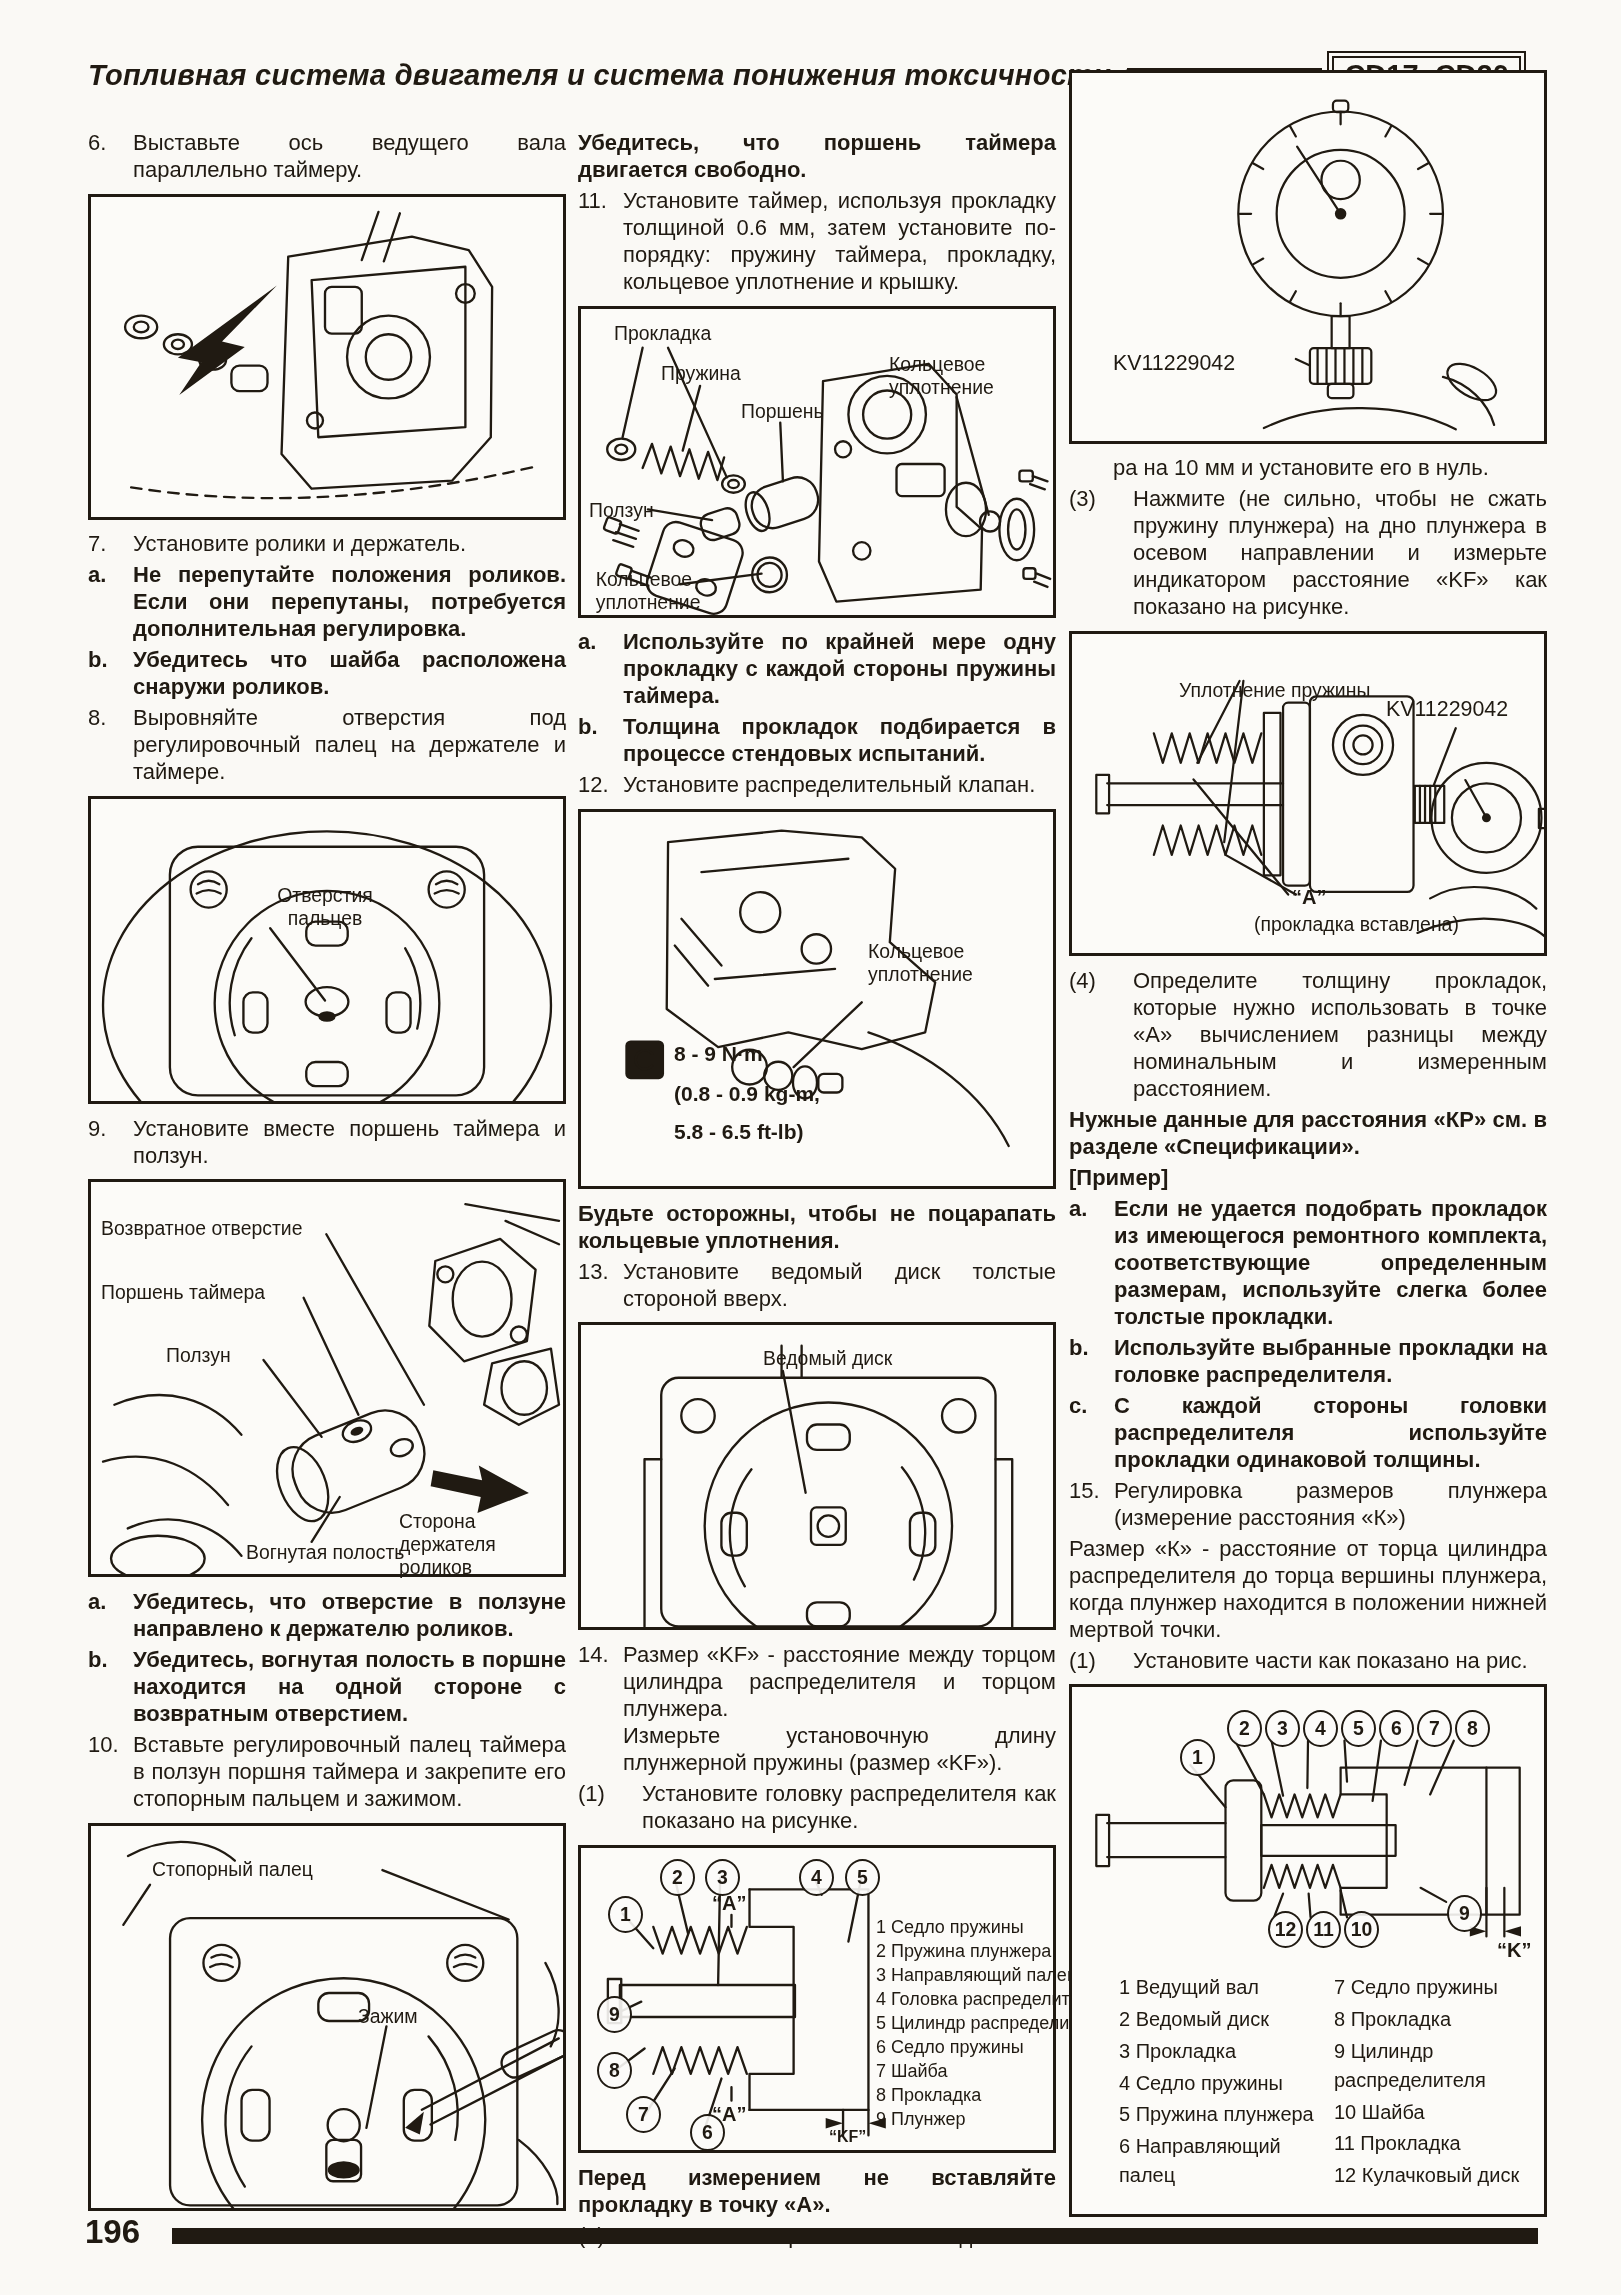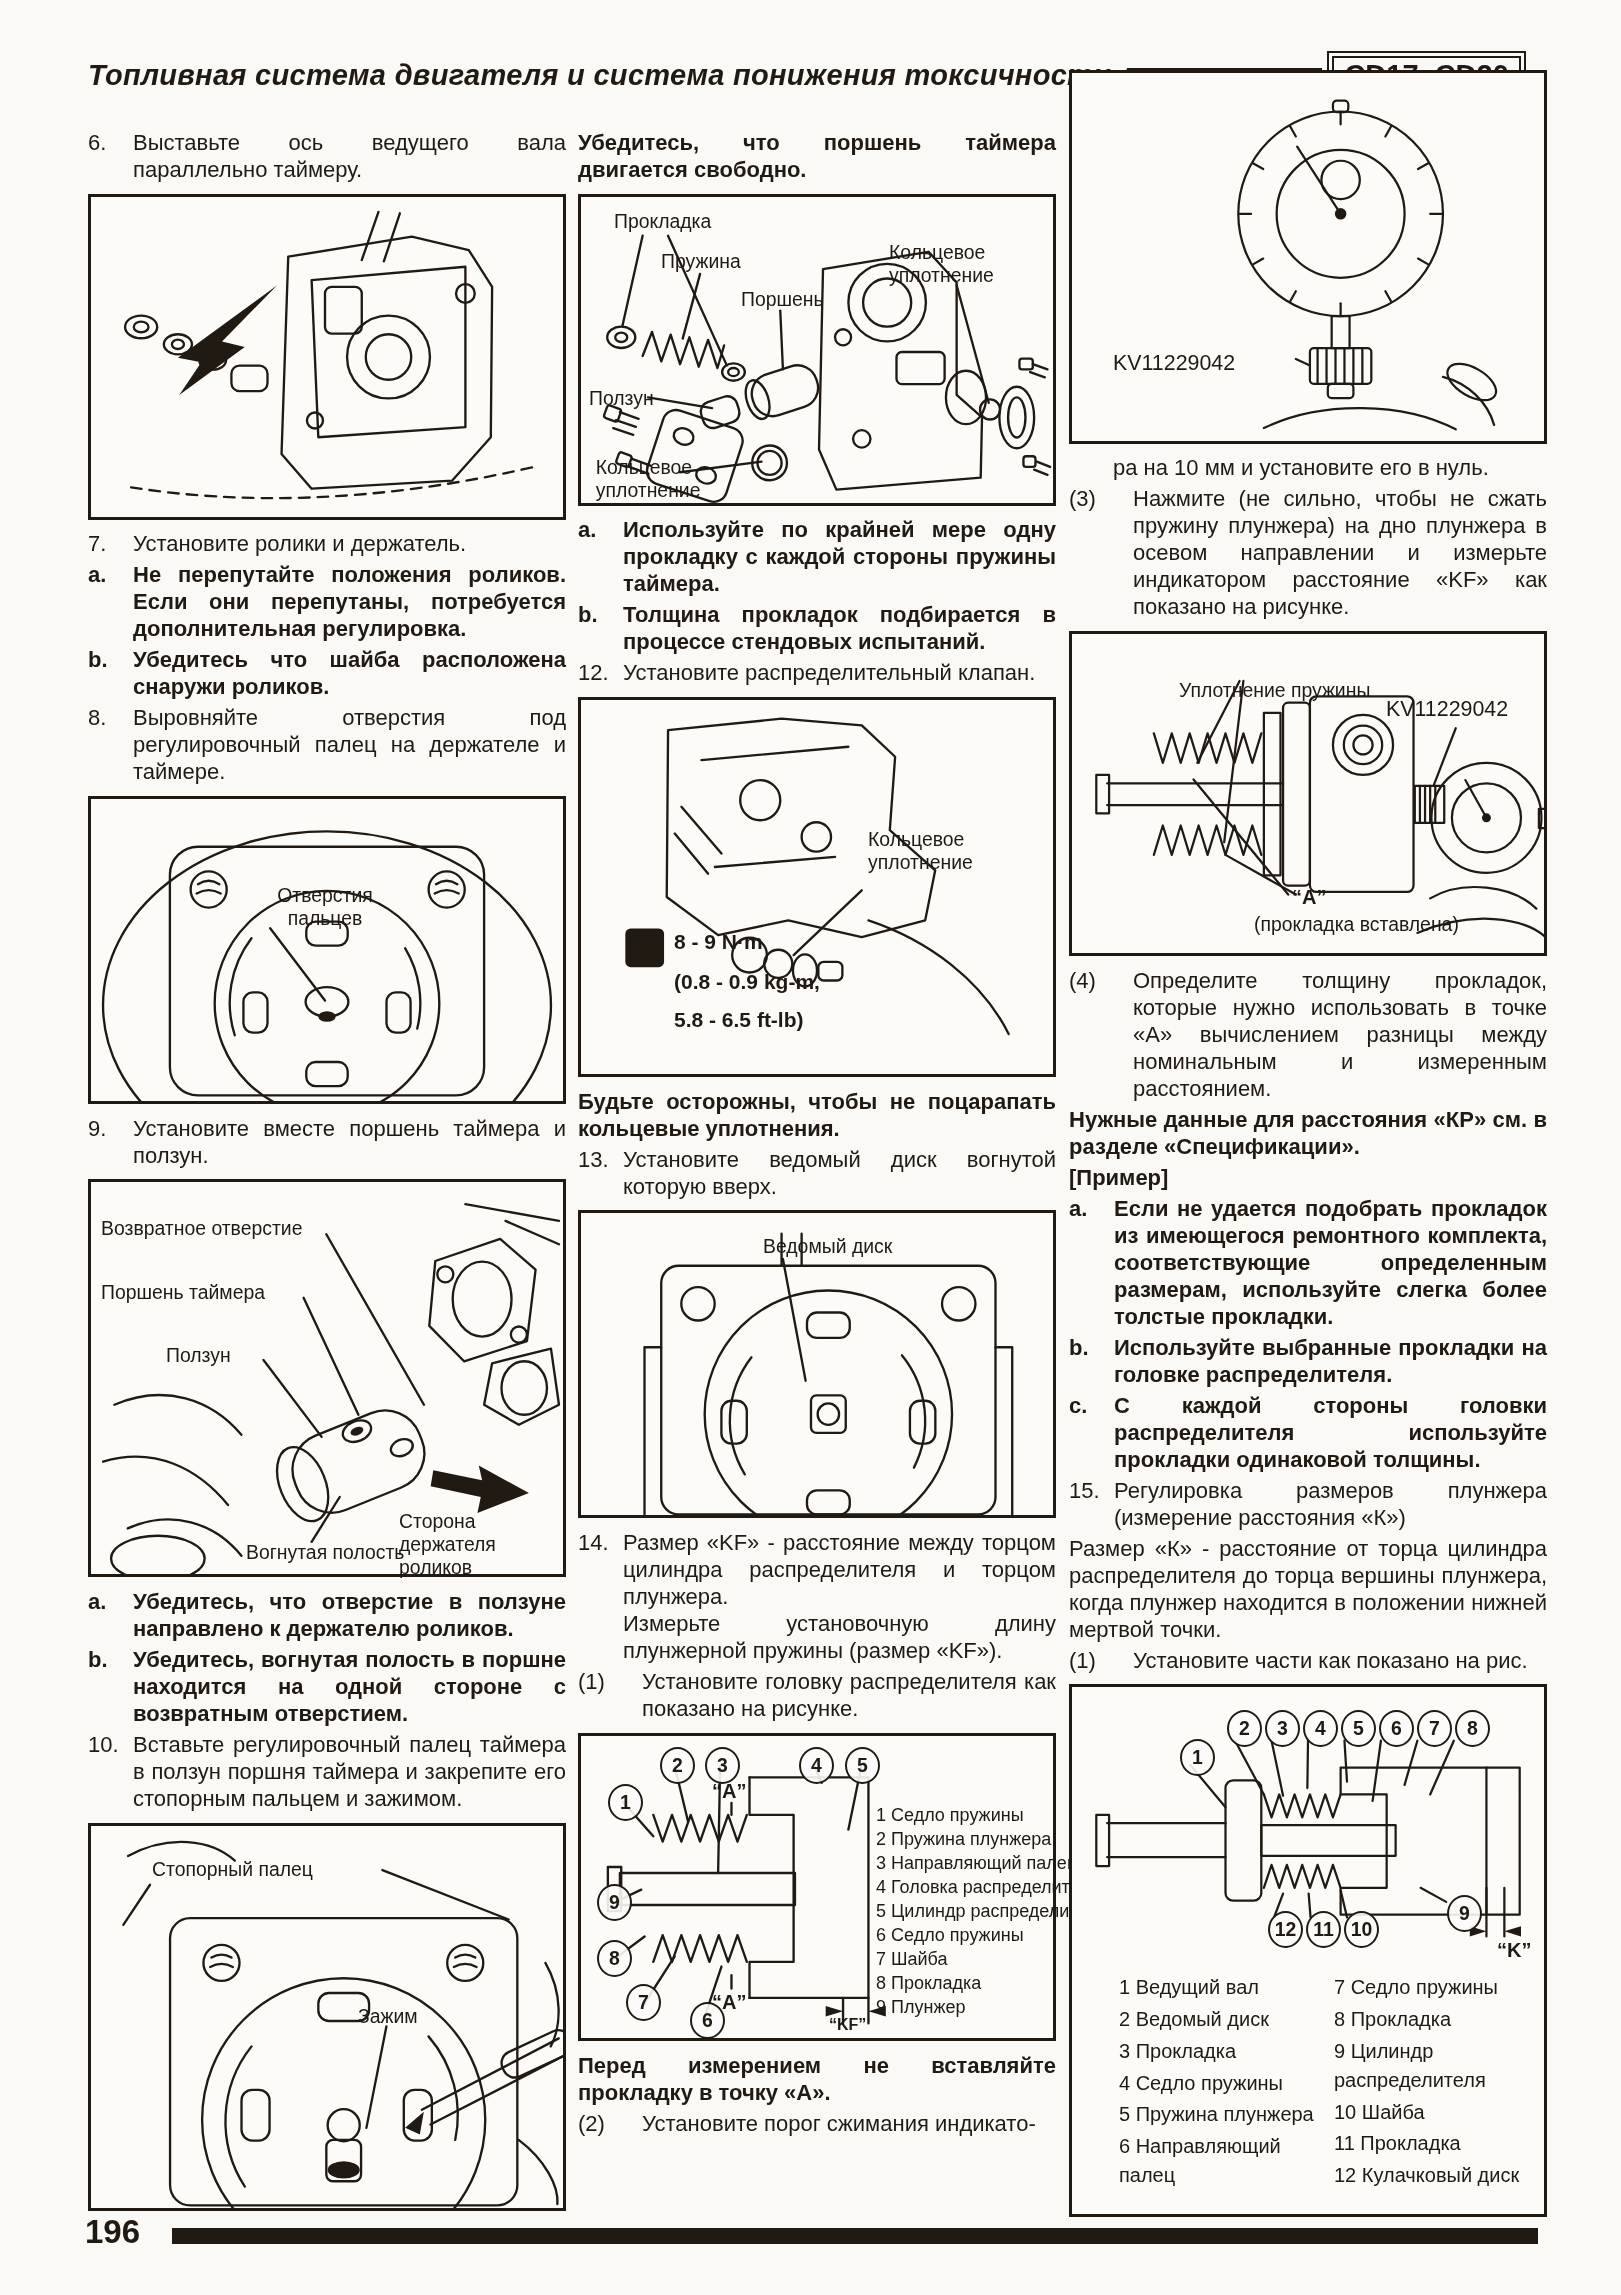--- a/index.html
+++ b/index.html
@@ -194,20 +194,24 @@
         <path d="M640 470 C680 500 700 540 698 566"></path>
         <line x1="442" y1="300" x2="412" y2="452"></line>
       </svg>
       <div class="fl" style="left:61px;top:32px;width:227px;">Стопорный палец</div>
       <div class="fl" style="left:267px;top:179px;width:93px;">Зажим</div>
     </div>
   </div>
 
   <div class="col" id="col-mid">
     <div class="p b">Убедитесь, что поршень таймера двигается свободно.</div>
+    <div class="para">
+      <span class="num">11.</span>
+      <span class="txt">Установите таймер, используя прокладку толщиной  0.6 мм, затем установите по-порядку: пружину таймера, прокладку, кольцевое уплотнение и крышку.</span>
+    </div>
 
     <div class="fig" style="height:306px;">
       <svg viewBox="0 0 706 458">
         <line x1="92" y1="58" x2="62" y2="192"></line>
         <line x1="130" y1="58" x2="218" y2="252"></line>
         <line x1="178" y1="115" x2="152" y2="212"></line>
         <line x1="298" y1="170" x2="302" y2="258"></line>
         <line x1="100" y1="300" x2="196" y2="316"></line>
         <line x1="148" y1="412" x2="270" y2="396"></line>
         <line x1="562" y1="132" x2="610" y2="308"></line>
@@ -288,21 +292,21 @@
       </svg>
       <div class="fl" style="left:287px;top:128px;width:164px;">Кольцевое уплотнение</div>
       <div class="tq" style="left:93px;top:230px;">8 - 9 N·m</div>
       <div class="tq" style="left:93px;top:270px;">(0.8 - 0.9 kg-m,</div>
       <div class="tq" style="left:93px;top:308px;">5.8 - 6.5 ft-lb)</div>
     </div>
 
     <div class="p b">Будьте осторожны, чтобы не поцарапать кольцевые уплотнения.</div>
     <div class="para">
       <span class="num">13.</span>
-      <span class="txt">Установите ведомый диск вогнутой которую вверх.</span>
+      <span class="txt">Установите ведомый диск толстые стороной вверх.</span>
     </div>
 
     <div class="fig" style="height:302px;">
       <svg viewBox="0 0 706 450">
         <line x1="302" y1="68" x2="336" y2="250"></line>
         <rect x="120" y="78" width="500" height="372" rx="26"></rect>
         <path d="M300 78 L300 30 M330 78 L330 30"></path>
         <circle cx="175" cy="135" r="25"></circle>
           <circle cx="565" cy="135" r="25"></circle>
         <circle cx="370" cy="300" r="185"></circle>

